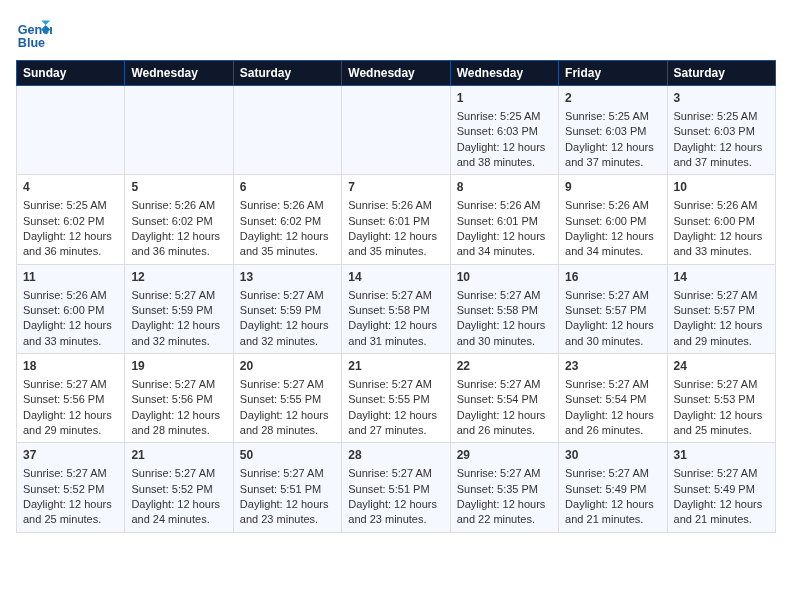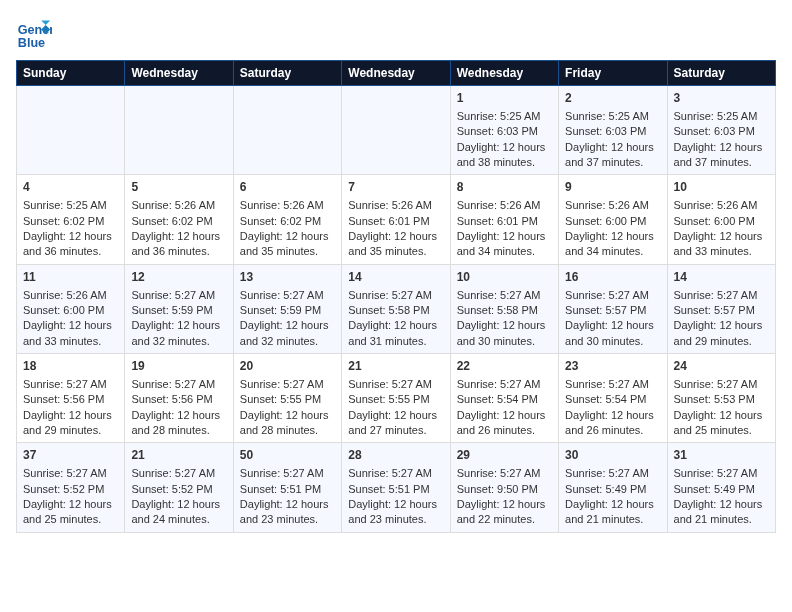--- a/index.html
+++ b/index.html
@@ -148,18 +148,18 @@
         <td><span class="day-num">21</span><span>Sunrise: 5:27 AM</span><br><span>Sunset: 5:55 PM</span><br><span>Daylight: 12 hours</span><br><span>and 27 minutes.</span><br></td>
         <td><span class="day-num">22</span><span>Sunrise: 5:27 AM</span><br><span>Sunset: 5:54 PM</span><br><span>Daylight: 12 hours</span><br><span>and 26 minutes.</span><br></td>
         <td><span class="day-num">23</span><span>Sunrise: 5:27 AM</span><br><span>Sunset: 5:54 PM</span><br><span>Daylight: 12 hours</span><br><span>and 26 minutes.</span><br></td>
         <td><span class="day-num">24</span><span>Sunrise: 5:27 AM</span><br><span>Sunset: 5:53 PM</span><br><span>Daylight: 12 hours</span><br><span>and 25 minutes.</span><br></td>
       </tr>
       <tr>
         <td><span class="day-num">37</span><span>Sunrise: 5:27 AM</span><br><span>Sunset: 5:52 PM</span><br><span>Daylight: 12 hours</span><br><span>and 25 minutes.</span><br></td>
         <td><span class="day-num">21</span><span>Sunrise: 5:27 AM</span><br><span>Sunset: 5:52 PM</span><br><span>Daylight: 12 hours</span><br><span>and 24 minutes.</span><br></td>
         <td><span class="day-num">50</span><span>Sunrise: 5:27 AM</span><br><span>Sunset: 5:51 PM</span><br><span>Daylight: 12 hours</span><br><span>and 23 minutes.</span><br></td>
         <td><span class="day-num">28</span><span>Sunrise: 5:27 AM</span><br><span>Sunset: 5:51 PM</span><br><span>Daylight: 12 hours</span><br><span>and 23 minutes.</span><br></td>
-        <td><span class="day-num">29</span><span>Sunrise: 5:27 AM</span><br><span>Sunset: 9:50 PM</span><br><span>Daylight: 12 hours</span><br><span>and 22 minutes.</span><br></td>
+        <td><span class="day-num">29</span><span>Sunrise: 5:27 AM</span><br><span>Sunset: 5:35 PM</span><br><span>Daylight: 12 hours</span><br><span>and 22 minutes.</span><br></td>
         <td><span class="day-num">30</span><span>Sunrise: 5:27 AM</span><br><span>Sunset: 5:49 PM</span><br><span>Daylight: 12 hours</span><br><span>and 21 minutes.</span><br></td>
         <td><span class="day-num">31</span><span>Sunrise: 5:27 AM</span><br><span>Sunset: 5:49 PM</span><br><span>Daylight: 12 hours</span><br><span>and 21 minutes.</span><br></td>
       </tr>
     </tbody>
 </table>
 
 </body></html>

